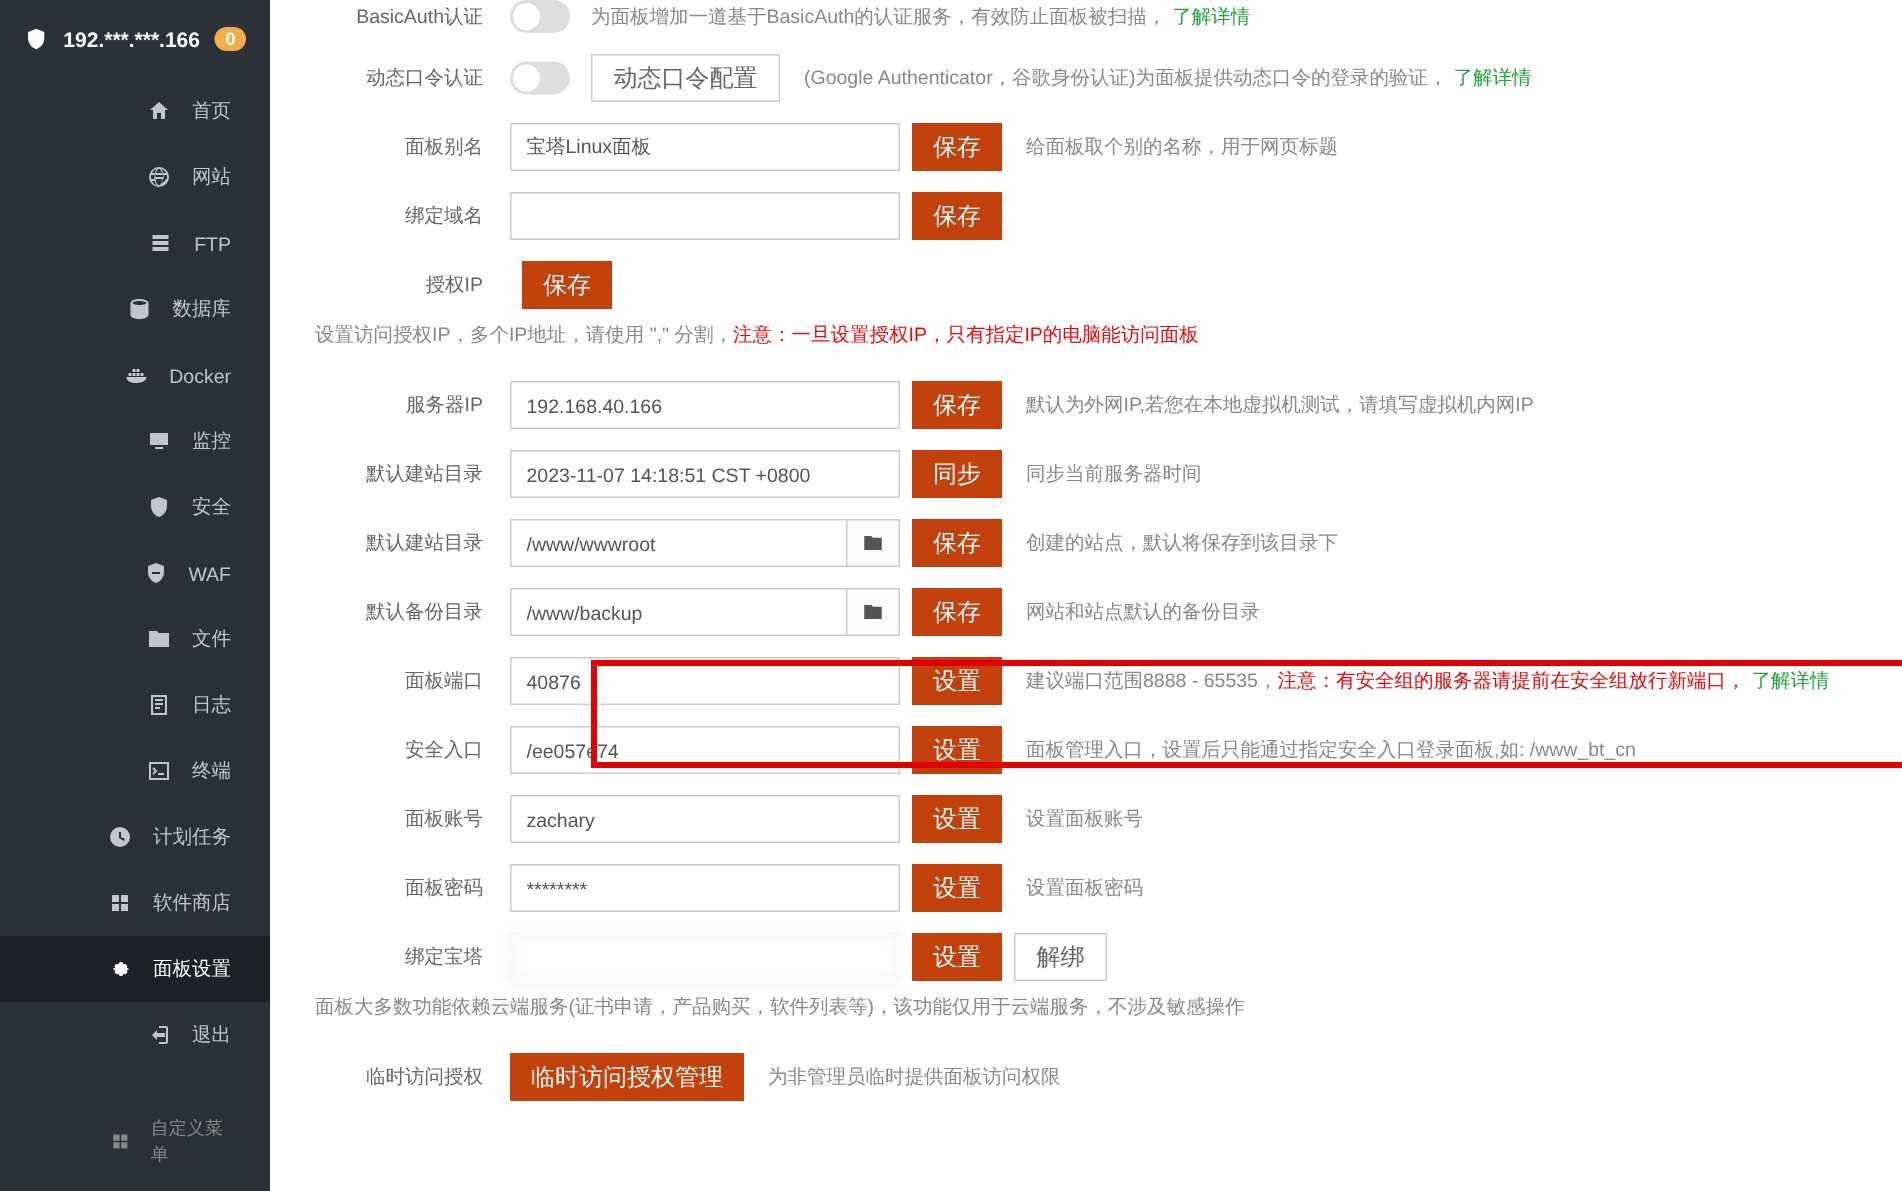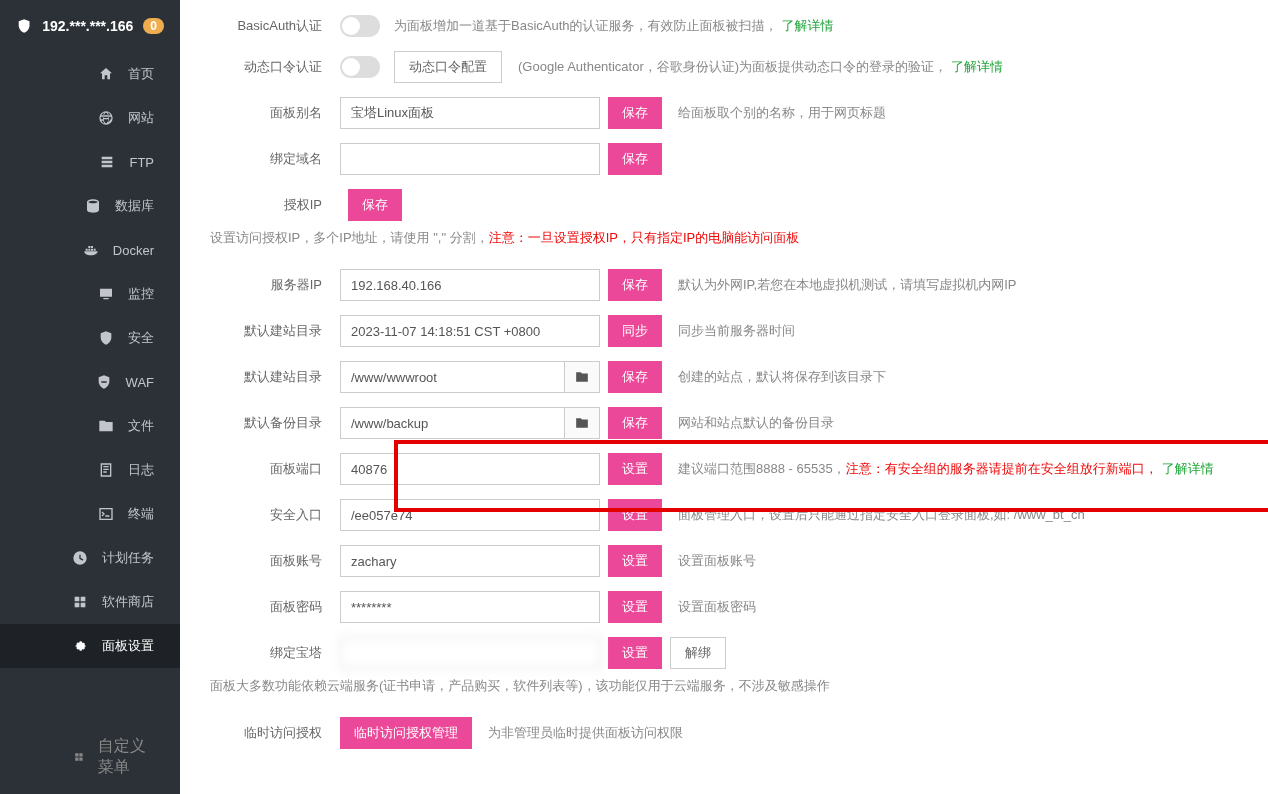--- a/index.html
+++ b/index.html
@@ -6,33 +6,33 @@
 body { font-family: "Microsoft YaHei", Arial, sans-serif; font-size: 13px; color: #666; background: #fff; overflow: hidden; }
 .app { display: flex; height: 794px; width: 1268px; }
 .sidebar { width: 180px; background: #2c3138; color: #c2c6cc; flex-shrink: 0; display: flex; flex-direction: column; }
 .sb-header { height: 52px; display: flex; align-items: center; padding: 0 16px; gap: 10px; color: #fff; font-weight: bold; font-size: 14px; }
 .sb-header .badge { background: #f0ad4e; color: #fff; border-radius: 10px; padding: 1px 7px; font-size: 12px; margin-left: auto; }
 .sb-header svg { width: 18px; height: 18px; fill: #fff; }
 .sb-nav { flex: 1; overflow: auto; }
 .sb-item { display: flex; align-items: center; gap: 14px; height: 44px; padding: 0 26px; cursor: pointer; color: #c2c6cc; justify-content: flex-end; }
 .sb-item.active { background: #1e2227; color: #fff; padding-left: 36px; }
 .sb-item svg { width: 16px; height: 16px; fill: currentColor; flex-shrink: 0; }
-.sb-footer { padding: 16px 26px; display: flex; align-items: center; gap: 14px; color: #888; font-size: 16px; cursor: pointer; margin-left: 48px; }
+.sb-footer { padding: 16px 26px; display: flex; align-items: center; gap: 14px; color: #888; font-size: 12px; cursor: pointer; margin-left: 48px; }
 .sb-footer svg { width: 14px; height: 14px; fill: currentColor; }
 .main { flex: 1; overflow-y: auto; background: #fff; position: relative; }
-.content-card { padding: 15px 30px 30px; }
+.content-card { padding: 0 30px 30px; }
 .form-row { display: flex; align-items: center; margin-bottom: 14px; position: relative; }
 .form-label { width: 130px; text-align: right; padding-right: 18px; color: #666; flex-shrink: 0; }
 .form-input { width: 260px; height: 32px; border: 1px solid #ccc; padding: 0 10px; font-size: 13px; color: #555; outline: none; }
 .form-input.with-btn { border-right: none; }
 .form-input::placeholder { color: #bbb; }
 .folder-btn { width: 36px; height: 32px; border: 1px solid #ccc; background: #fafafa; cursor: pointer; display: flex; align-items: center; justify-content: center; }
 .folder-btn svg { width: 16px; height: 14px; fill: #555; }
-.btn { height: 32px; padding: 0 14px; border: none; cursor: pointer; font-size: 13px; margin-left: 8px; }
-.btn-green { background: #ec4899; color: #fff; }
+.btn { height: 32px; padding: 0 14px; border: none; cursor: pointer; font-size: 16px; margin-left: 8px; }
+.btn-green { background: #c2410c; color: #fff; }
 .btn-outline { background: #fff; border: 1px solid #ccc; color: #666; }
 .help-text { margin-left: 16px; color: #888; font-size: 13px; }
 .red { color: #ef0808; }
 .link-green { color: #20a53a; cursor: pointer; margin-left: 4px; }
 .toggle { width: 40px; height: 22px; background: #ddd; border-radius: 11px; position: relative; margin-right: 14px; cursor: pointer; }
 .toggle::after { content: ""; position: absolute; width: 18px; height: 18px; background: #fff; border-radius: 50%; top: 2px; left: 2px; transition: left .2s; }
 .highlight-box { position: absolute; border: 4px solid #e30000; left: 214px; top: 440px; width: 920px; height: 72px; pointer-events: none; }
 .blurred { filter: blur(4px); }
 .footer { text-align: center; color: #888; padding: 14px 0 20px; font-size: 13px; }
 .footer a { color: #20a53a; text-decoration: none; margin: 0 6px; }
@@ -128,20 +128,26 @@
             <path d="M4 4h7v7H4zM13 4h7v7h-7zM4 13h7v7H4zM13 13h7v7h-7z"></path>
           </svg>
           <span>软件商店</span>
         </div>
         <div class="sb-item active">
           <svg viewBox="0 0 24 24">
             <path d="M12 8a4 4 0 100 8 4 4 0 000-8zm9 4l-2-1 .3-2.2-1.8-1.8L15.3 7l-1-2h-2.6l-1 2-2.2-.3-1.8 1.8L7 10.7l-2 1v.6l2 1-.3 2.2 1.8 1.8 2.2-.3 1 2h2.6l1-2 2.2.3 1.8-1.8-.3-2.2 2-1v-.6z"></path>
           </svg>
           <span>面板设置</span>
         </div>
+        <div class="sb-item">
+          <svg viewBox="0 0 24 24">
+            <path d="M10 17l-5-5 5-5v3h8v4h-8zM19 3h-7v2h7v14h-7v2h7a2 2 0 002-2V5a2 2 0 00-2-2z"></path>
+          </svg>
+          <span>退出</span>
+        </div>
       </div>
     <div class="sb-footer">
       <svg viewBox="0 0 24 24">
           <path d="M3 3h8v8H3zM13 3h8v8h-8zM3 13h8v8H3zM13 13h8v8h-8z"></path>
         </svg>
       <span>自定义菜单</span>
     </div>
   </div>
 
   <div class="main">

